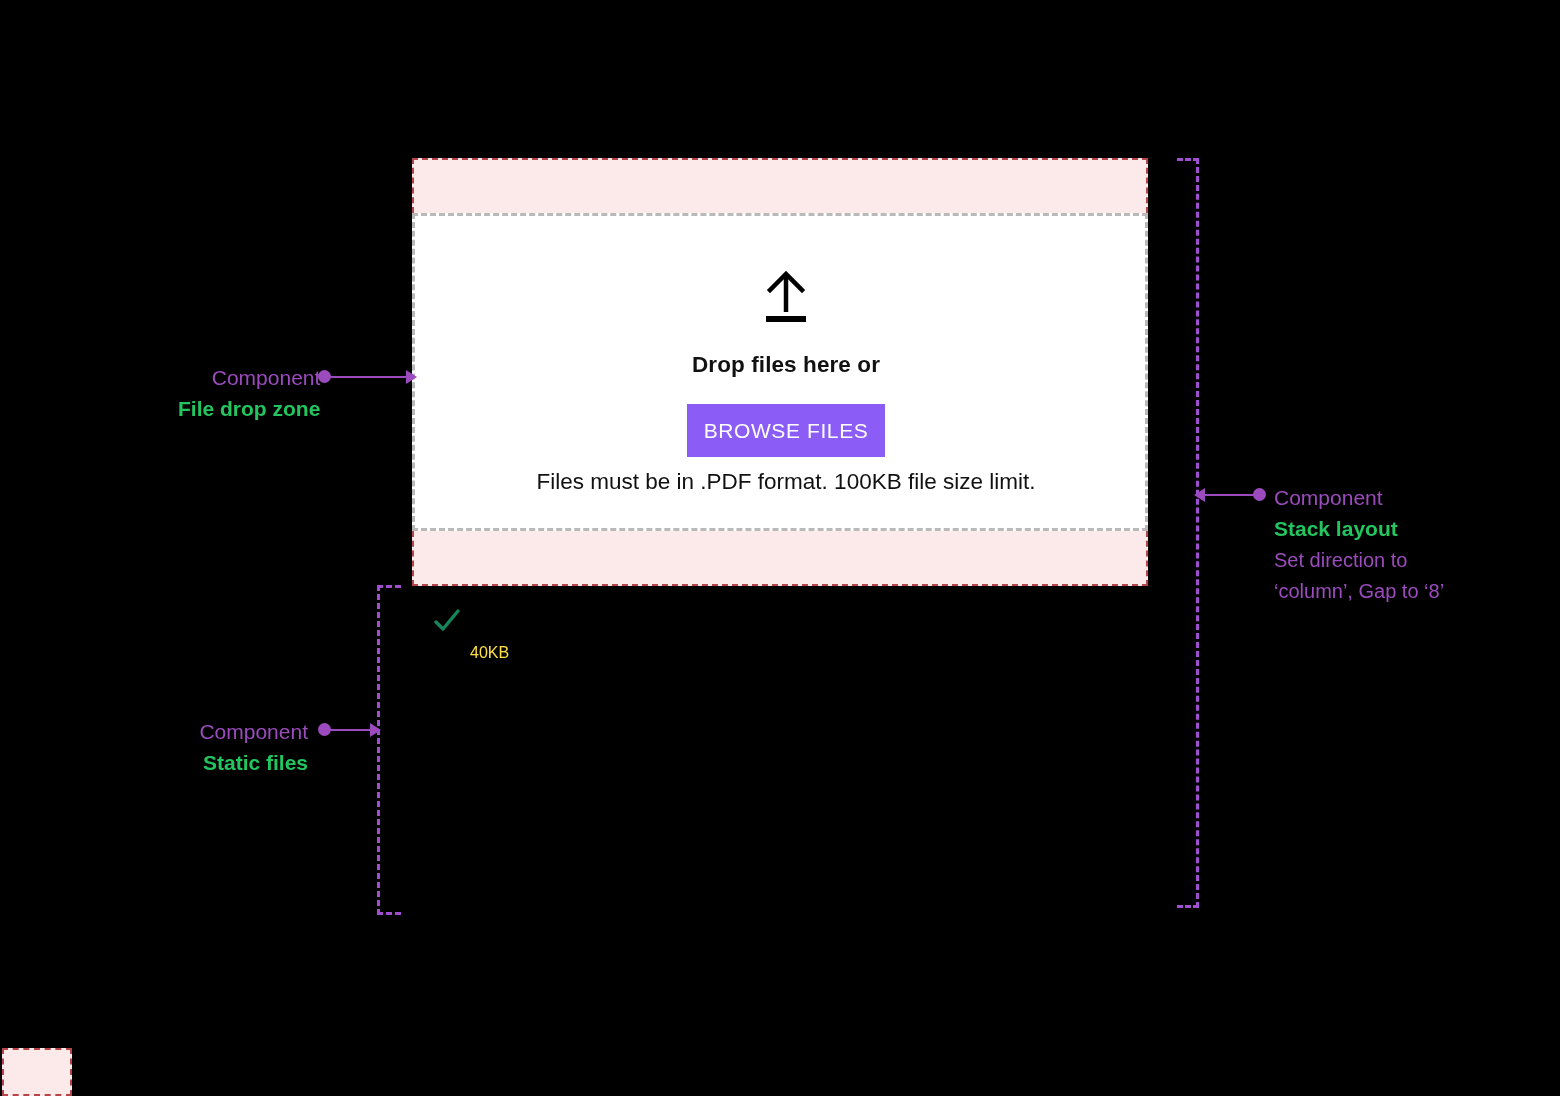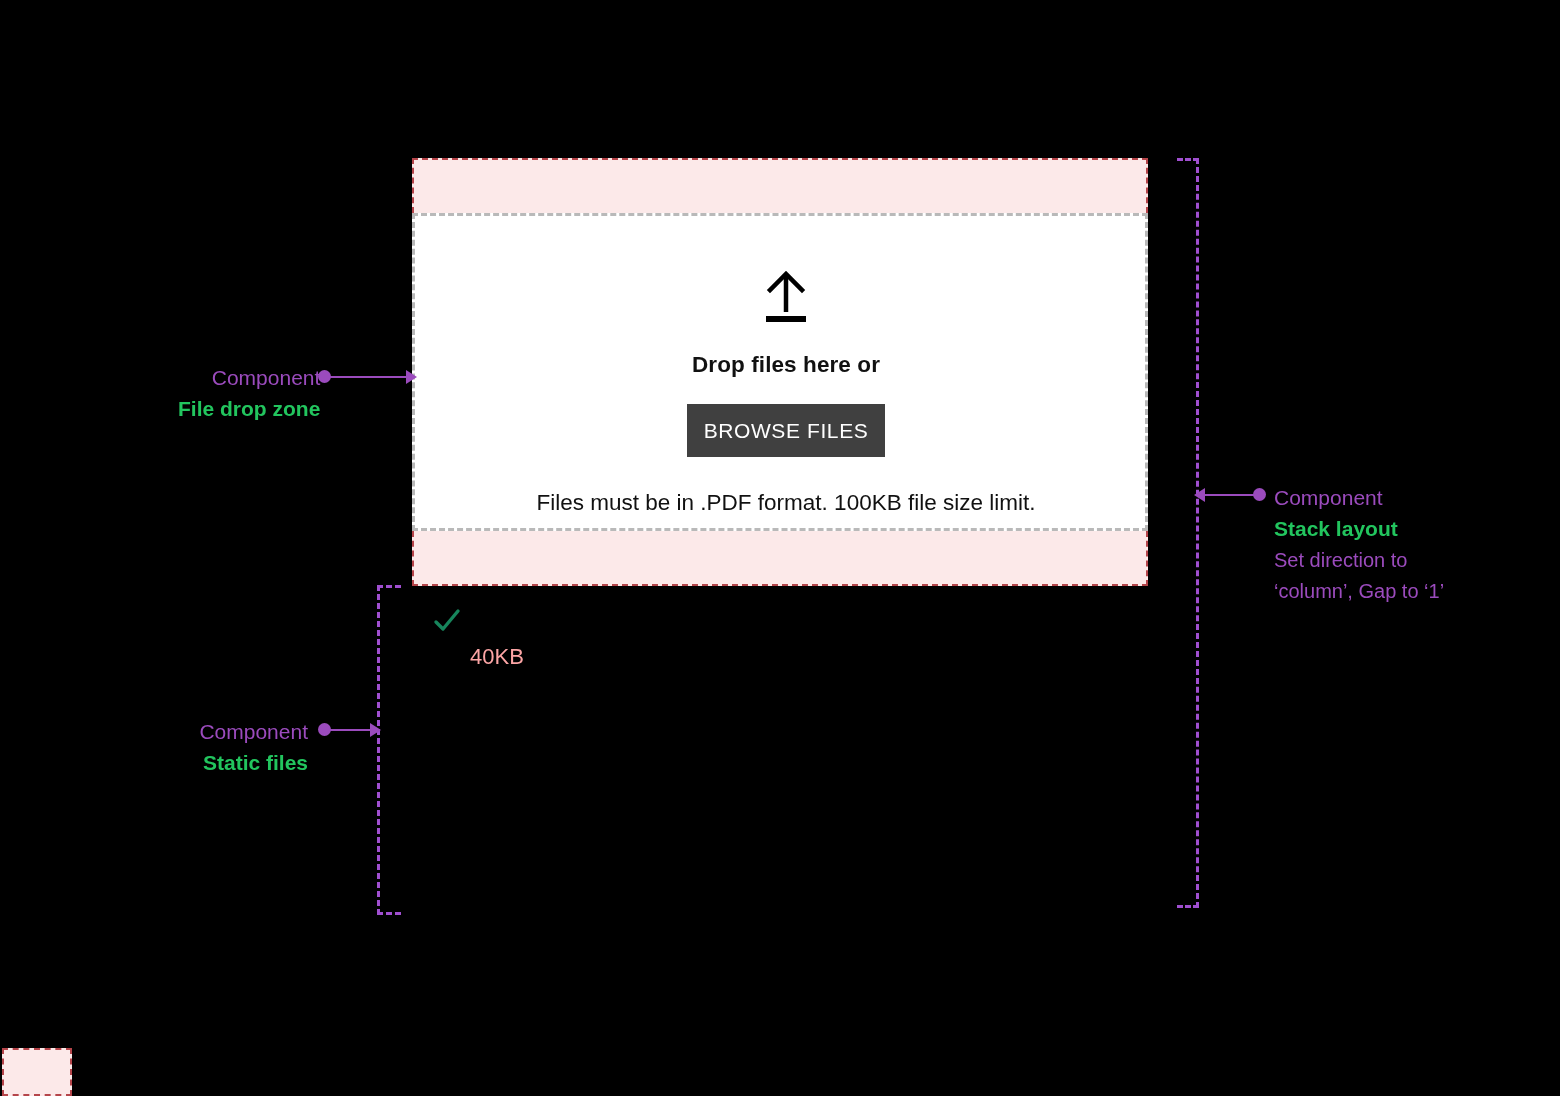--- a/index.html
+++ b/index.html
@@ -59,34 +59,34 @@
     font-size: 22.5px;
     font-weight: bold;
     color: #111111;
     letter-spacing: .1px;
   }
 
   .browse-btn {
     margin-top: 26px;
     width: 198px;
     height: 53px;
-    background: #404040;
+    background: #8b5cf6;
     color: #ffffff;
     border: none;
     font-family: "Liberation Sans", sans-serif;
     font-size: 21px;
     letter-spacing: .6px;
     cursor: pointer;
     display: flex;
     align-items: center;
     justify-content: center;
   }
 
   .drop-help {
-    margin-top: 33px;
+    margin-top: 12px;
     font-size: 22.5px;
     color: #111111;
   }
 
   
   .file-list {
     position: absolute;
     left: 414px;
     top: 600px;
     width: 740px;
@@ -106,22 +106,22 @@
     position: absolute;
     left: 56px;
     top: 2px;
     font-size: 21px;
     color: #050505;
   }
   .file-meta {
     position: absolute;
     left: 56px;
     top: 44px;
-    font-size: 22px;
-    color: #fca5a5;
+    font-size: 16px;
+    color: #fde047;
   }
 
   
   .bracket {
     position: absolute;
     border-style: dashed;
     border-color: #a04fd0;
   }
   .bracket-right {
     left: 1177px;
@@ -257,21 +257,21 @@
     <span class="cname">Static files</span>
   </div>
   <div class="conn-dot" style="left:318px; top:723px;"></div>
   <div class="connector" style="left:328px; top:729px; width:46px;"></div>
   <div class="conn-arrow arrow-right" style="left:370px; top:723px;"></div>
 
   <div class="callout callout-stack">
     <div class="kicker">Component</div>
     <div class="cname">Stack layout</div>
     <div class="cnote">Set direction to</div>
-    <div class="cnote">‘column’, Gap to ‘1’</div>
+    <div class="cnote">‘column’, Gap to ‘8’</div>
   </div>
   <div class="conn-dot" style="left:1253px; top:488px;"></div>
   <div class="connector" style="left:1203px; top:494px; width:52px;"></div>
   <div class="conn-arrow arrow-left" style="left:1194px; top:488px;"></div>
 
   <div class="legend-swatch"></div>
 
 </div>
 
 </body></html>

